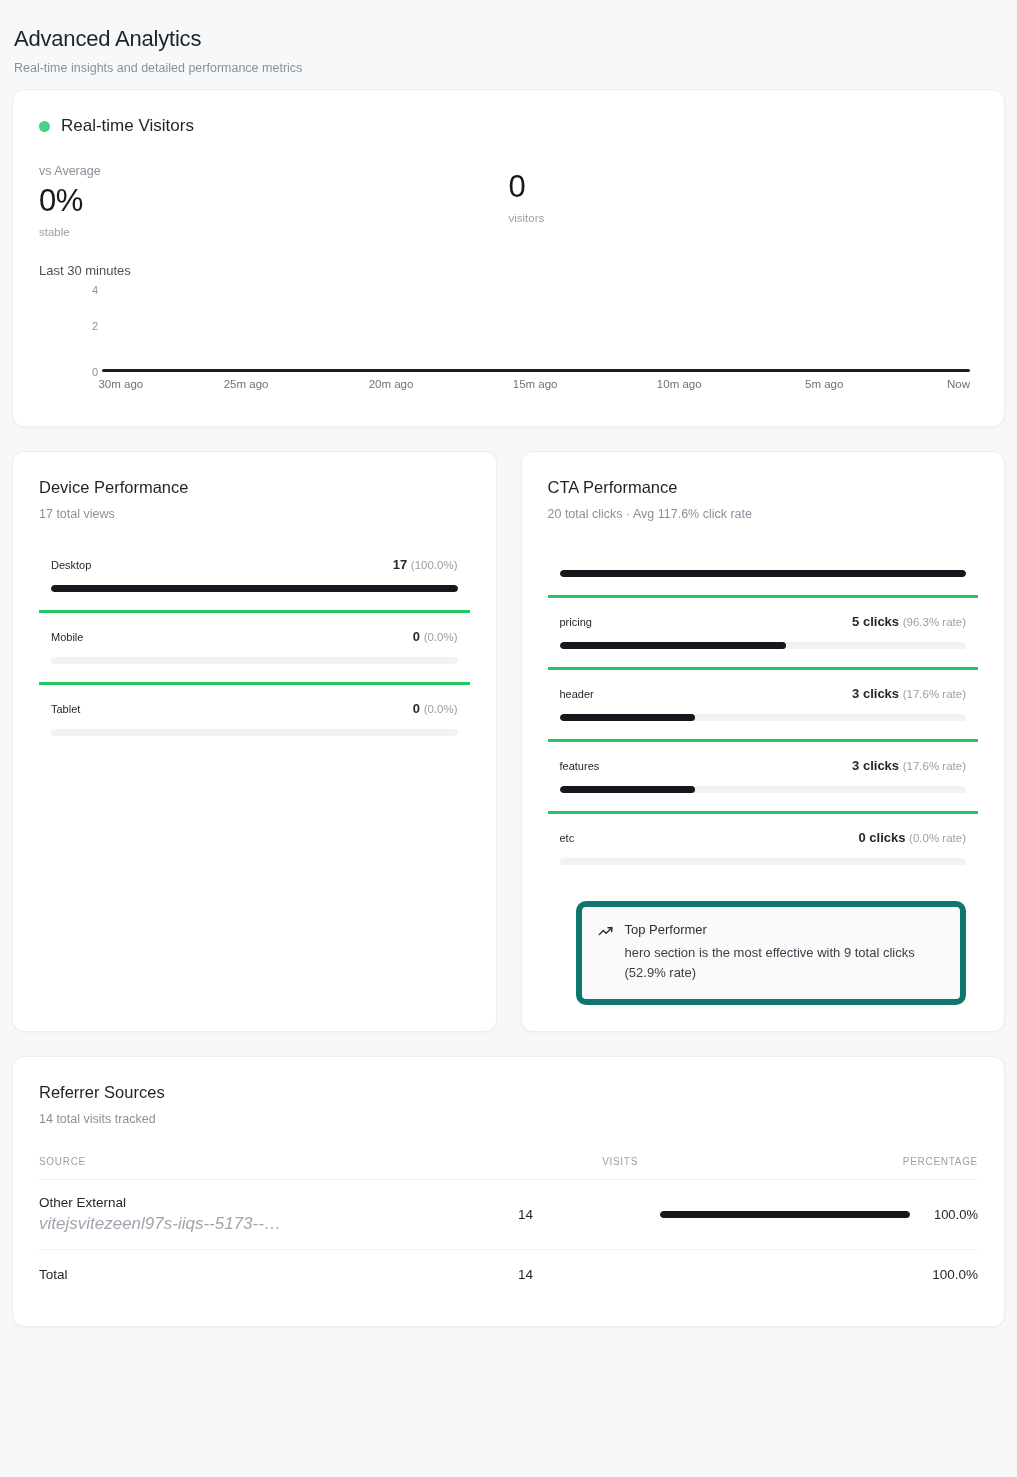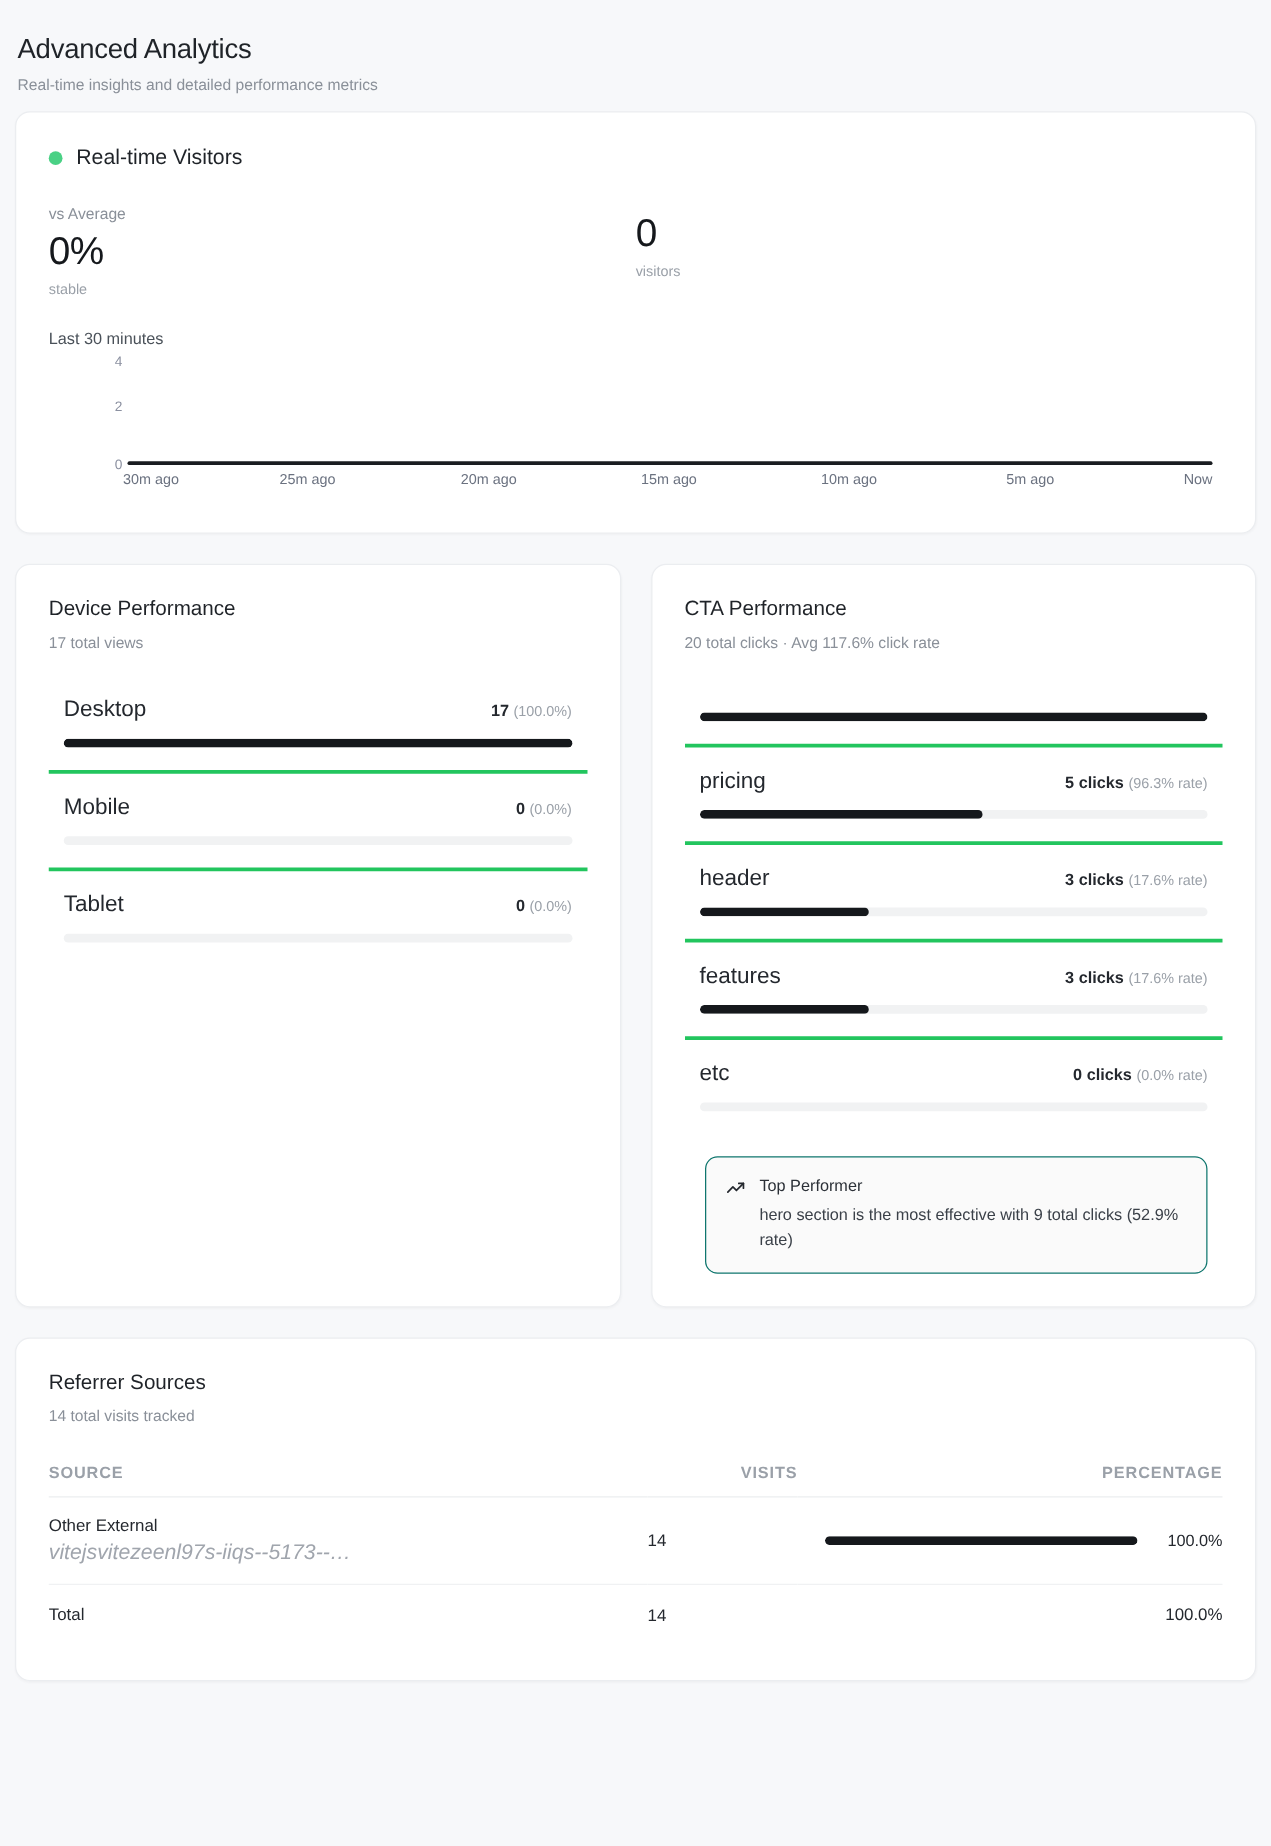--- a/index.html
+++ b/index.html
@@ -83,44 +83,44 @@
   .col > .card { flex: 1 1 auto; }
 
   .perf-card { padding: 26px 26px 24px 26px; display: flex; flex-direction: column; }
   .bars { margin-top: 28px; }
 
   .bar-row { padding: 16px 12px 18px 12px; border-top: 3px solid #22c55e; }
   .bar-row:first-child { border-top: none; padding-top: 8px; }
   .bar-head {
     display: flex; justify-content: space-between; align-items: baseline;
   }
-  .bar-name { font-size: 18px; color: #24282e; }
+  .bar-name { font-size: 11px; color: #24282e; }
   .bar-val { font-size: 13px; color: #24282e; font-weight: 700; white-space: nowrap; }
   .bar-val .muted { color: #9aa0a8; font-weight: 400; font-size: 11.5px; }
   .bar-track {
     margin-top: 13px; height: 7px; border-radius: 6px; background: #f1f2f3;
     overflow: hidden;
   }
   .bar-fill { height: 100%; border-radius: 6px; background: #15181c; }
 
   
   .top-perf {
-    margin: 18px 12px 2px 16px; background: #fafafa;
-    border: 1px solid #0f766e; border-radius: 10px;
+    margin: 18px 12px 2px 28px; background: #fafafa;
+    border: 6px solid #0f766e; border-radius: 10px;
     padding: 15px 16px 16px 16px; display: flex; gap: 12px;
   }
   .tp-icon { flex: none; margin-top: 2px; color: #24282e; }
   .tp-title { font-size: 13px; color: #2b3037; }
   .tp-text { margin-top: 6px; font-size: 13px; color: #3b4149; line-height: 1.56; }
 
   
   .ref-card { padding: 26px 26px 28px 26px; }
   .ref-table { margin-top: 30px; width: 100%; border-collapse: collapse; }
   .ref-table th {
-    font-size: 13px; font-weight: 700; color: #9aa0a8; letter-spacing: 0.7px;
+    font-size: 10px; font-weight: 400; color: #9aa0a8; letter-spacing: 0.7px;
     text-align: left; padding: 0 0 12px 0; border-bottom: 1px solid #eceef0;
   }
   .ref-table th.num { text-align: right; }
   .ref-table td {
     padding: 15px 0 15px 0; border-bottom: 1px solid #f0f1f3; vertical-align: middle;
   }
   .ref-table tr.total-row td { border-bottom: none; }
   .src-name { font-size: 13.5px; color: #24282e; }
   .src-url {
     margin-top: 4px; font-size: 17px; color: #a0a5ad;

